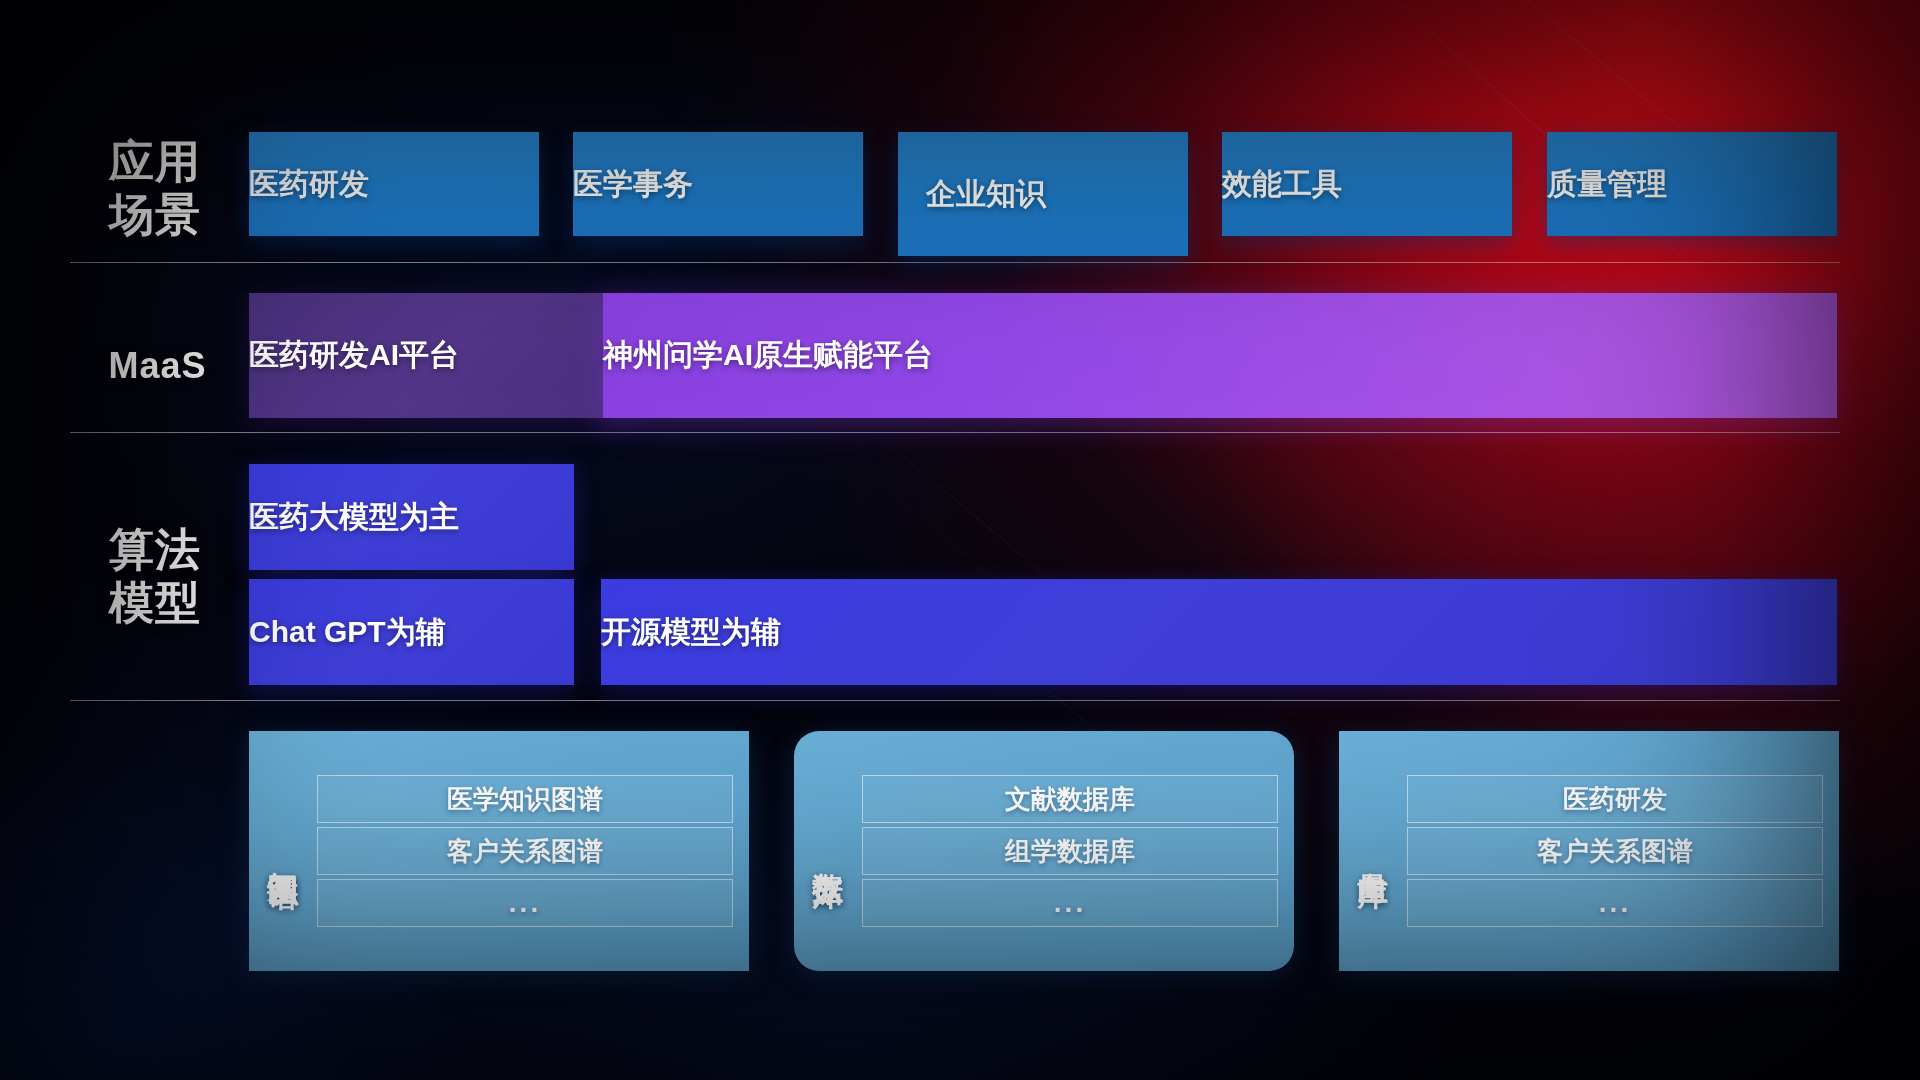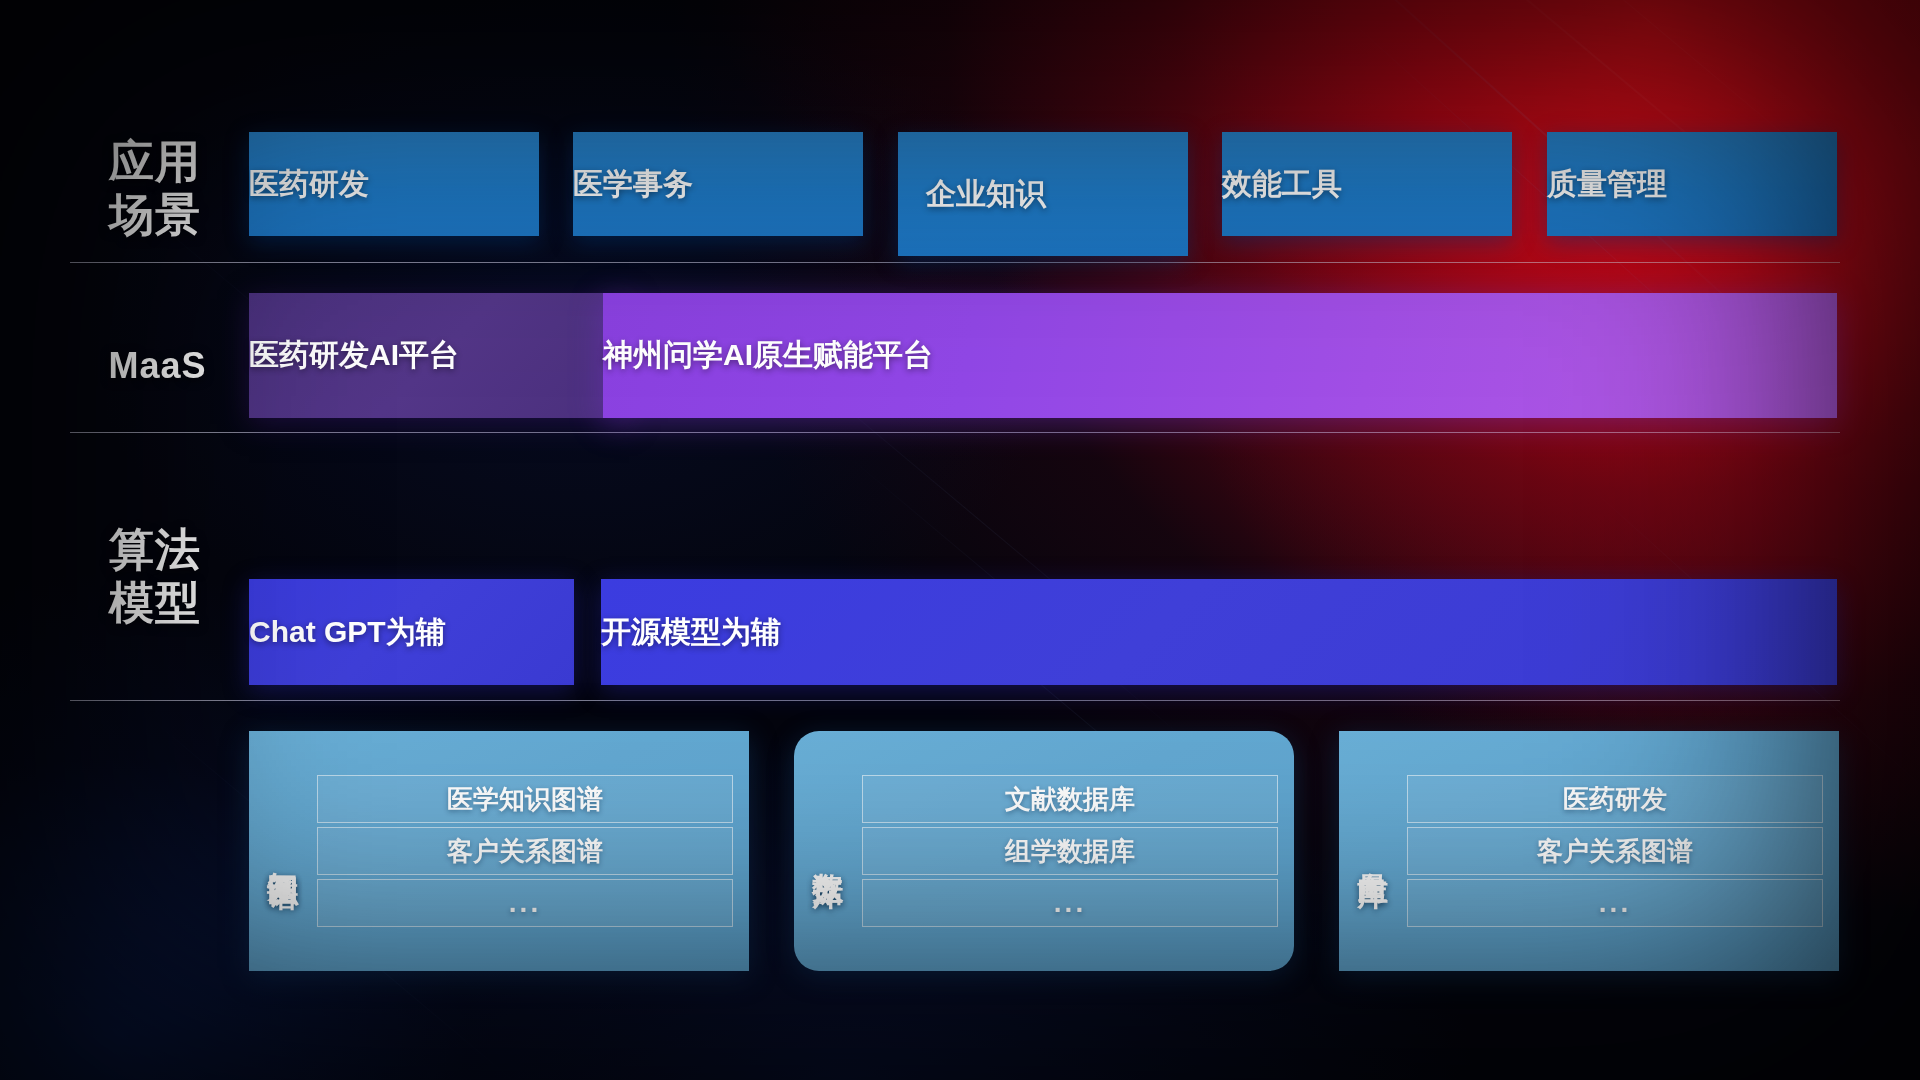--- a/index.html
+++ b/index.html
@@ -179,20 +179,23 @@
     </div>
     <div class="box maas-bright" style="left:603px;top:293px;width:1234px;height:125px;">
       <span>神州问学AI原生赋能平台</span>
     </div>
 
     <div class="rowlabel" style="left:80px;top:523px;width:150px;">
       <div>算法</div>
       <div>模型</div>
     </div>
 
+    <div class="box algo" style="left:249px;top:464px;width:325px;height:106px;">
+      <span>医药大模型为主</span>
+    </div>
     <div class="box algo" style="left:249px;top:579px;width:325px;height:106px;">
       <span>Chat GPT为辅</span>
     </div>
     <div class="box algo" style="left:601px;top:579px;width:1236px;height:106px;">
       <span>开源模型为辅</span>
     </div>
 
 
     <div class="kpanel" style="left:249px;top:731px;width:500px;height:240px;">
       <div class="kside">知识图谱</div>

